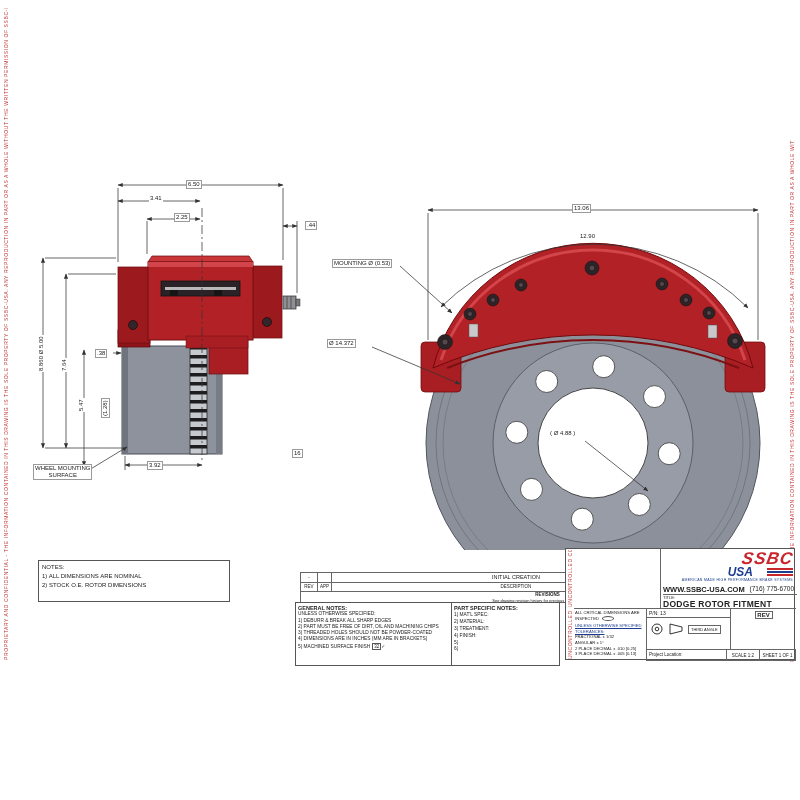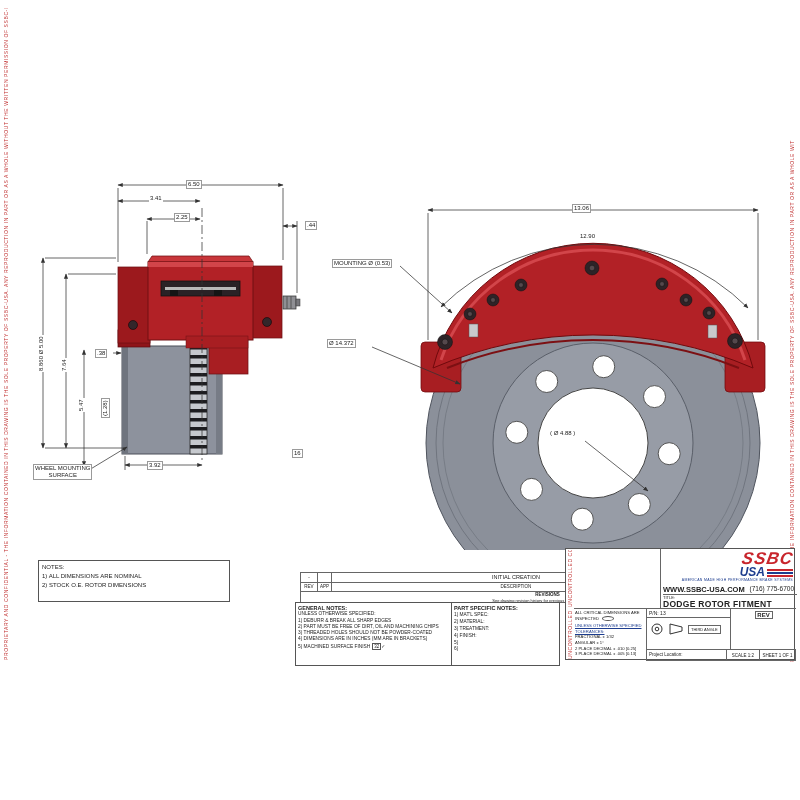--- a/index.html
+++ b/index.html
@@ -272,21 +272,21 @@
       
 
       
       
       
     </div>
 
     <div class="abs" style="left:94px;top:0;width:136px;height:59px;border-left:1px solid #666;">
       <div class="abs" style="right:3px;top:2px;text-align:right;">
         <div class="logo-ssbc">SSBC</div>
-        <div style="display:flex;justify-content:flex-end;align-items:flex-end;gap:2px;">
+        <div style="display:flex;justify-content:flex-end;align-items:flex-start;gap:14px;">
           <span class="logo-usa">USA</span>
           <span class="stripes">
               <span></span>
               <span></span>
               <span></span>
             </span>
         </div>
         <div style="font-size:3.5px;color:#1d3d8f;letter-spacing:0.3px;">AMERICAN MADE HIGH PERFORMANCE BRAKE SYSTEMS</div>
       </div>
       <div class="abs" style="left:2px;top:36px;font-weight:bold;font-size:7.5px;">WWW.SSBC-USA.COM</div>

